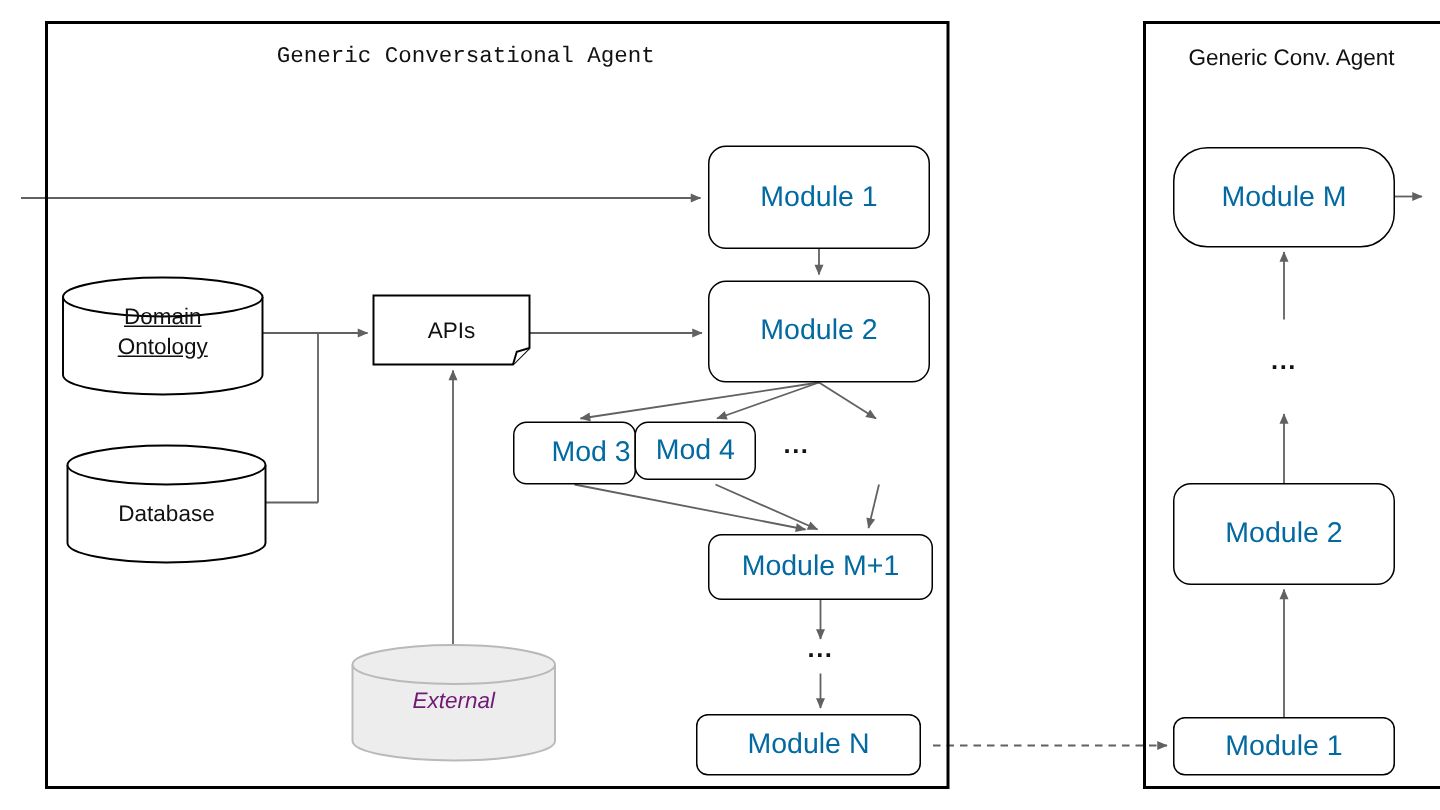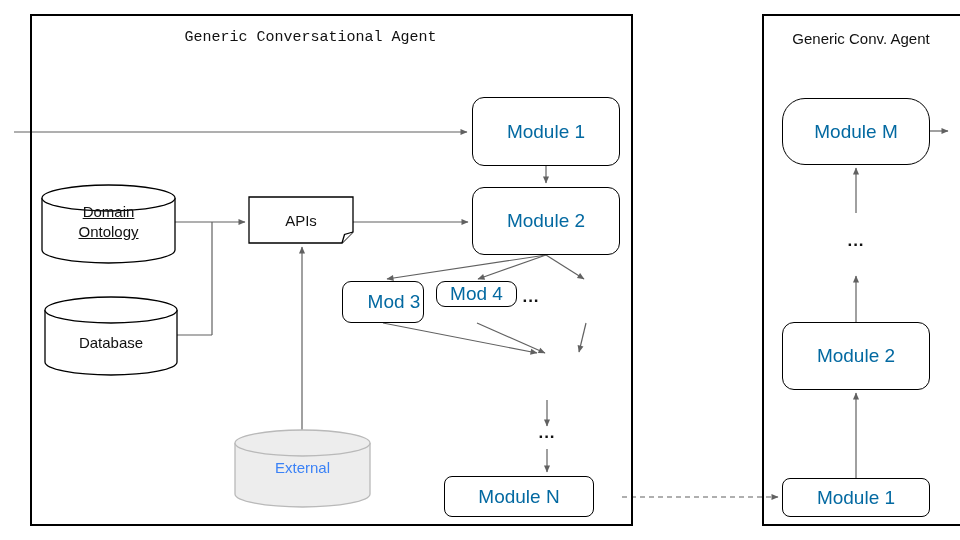--- a/index.html
+++ b/index.html
@@ -17,21 +17,21 @@
   .node{
     position:absolute;box-sizing:border-box;background:#fff;border:1.3px solid #000;
     border-radius:12px;display:flex;align-items:center;justify-content:center;
     font-size:19px;color:#0369a1;white-space:nowrap;
   }
   .node.small{border-radius:9px;}
   .node.thin{border-radius:8px;}
   .shape-label{
     position:absolute;text-align:center;font-size:15px;line-height:20px;color:#111;
   }
-  .shape-label.gray{color:#3b82f6;}
+  .shape-label.gray{color:#701a75;font-style:italic;}
   .ellipsis{
     position:absolute;text-align:center;font-size:17px;line-height:20px;color:#111;
     letter-spacing:1px;font-weight:bold;
   }
 </style>
 </head>
 <body>
 
 <div class="canvas">
 
@@ -96,25 +96,26 @@
     </g>
   </svg>
 
   <div class="panel" style="left:30px;top:14px;width:603px;height:512px;"></div>
   <div class="panel-title" style="left:30px;top:29px;width:561px;font-family:Liberation Mono, monospace;">Generic Conversational Agent</div>
 
   <div class="node" style="left:472px;top:97px;width:148px;height:69px;">Module 1</div>
   <div class="node" style="left:472px;top:187px;width:148px;height:68px;">Module 2</div>
 
   <div class="node small" style="left:342px;top:281px;width:82px;height:42px;padding-left:22px;">Mod 3</div>
-  <div class="node small" style="left:436px;top:281px;width:81px;height:26px;">Mod 4</div>
+  <div class="node small" style="left:423px;top:281px;width:81px;height:39px;">Mod 4</div>
   <div class="ellipsis" style="left:515px;top:287px;width:32px;">...</div>
 
+  <div class="node small" style="left:472px;top:356px;width:150px;height:44px;">Module M+1</div>
   <div class="ellipsis" style="left:527px;top:423px;width:40px;">...</div>
-  <div class="node thin" style="left:444px;top:476px;width:150px;height:41px;">Module N</div>
+  <div class="node thin" style="left:464px;top:476px;width:150px;height:41px;">Module N</div>
 
   <div class="shape-label" style="left:42px;top:202px;width:133px;text-decoration:underline;">
     <div>Domain</div>
     <div>Ontology</div>
   </div>
   <div class="shape-label" style="left:249px;top:211px;width:104px;">APIs</div>
   <div class="shape-label" style="left:45px;top:333px;width:132px;">Database</div>
   <div class="shape-label gray" style="left:235px;top:458px;width:135px;">
     <div>External</div>
   </div>

